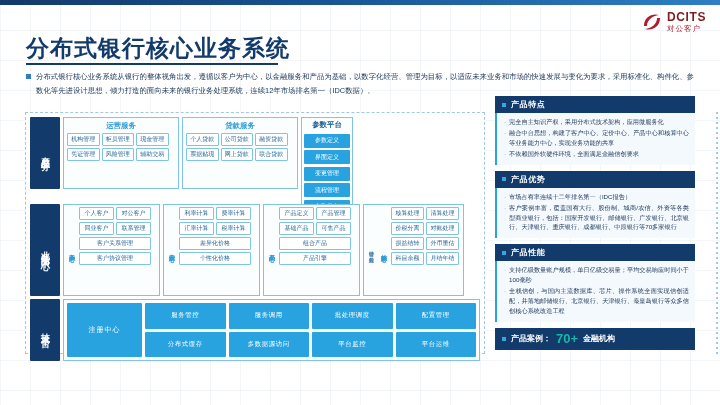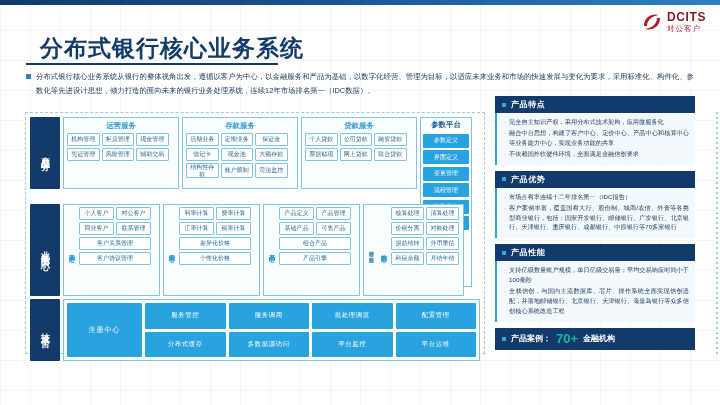--- a/index.html
+++ b/index.html
@@ -27,21 +27,21 @@
   .logo{
     position:absolute; right:14px; top:11px;
     display:flex; align-items:center; gap:4px;
   }
   .logo-mark{ width:22px; height:22px; position:relative;}
   .logo-text{ display:flex; flex-direction:column; line-height:1; }
   .logo-en{ font-size:12px; font-weight:bold; color:#7f1d1d; letter-spacing:0.6px;}
   .logo-cn{ font-size:7.5px; color:#b01c2e; letter-spacing:1px; margin-top:2px;}
   
   .page-title{
-    position:absolute; left:40px; top:33px;
+    position:absolute; left:26px; top:33px;
     font-size:23px; font-weight:bold; color:#123a6b;
     letter-spacing:1px;
   }
   .title-rule{
     position:absolute; left:26px; top:63px; width:252px; height:2px;
     background:#123a6b;
   }
   
   .intro{
     position:absolute; left:26px; top:70px; width:668px;
@@ -204,34 +204,20 @@
     <div class="row-body">
       <div class="group" style="width:116px;">
         <div class="group-title">运营服务</div>
         <div class="chips">
           <div class="chip w3">机构管理</div>
           <div class="chip w3">柜员管理</div>
           <div class="chip w3">现金管理</div>
           <div class="chip w3">凭证管理</div>
           <div class="chip w3">风险管理</div>
           <div class="chip w3">辅助交易</div>
-        </div>
-      </div>
-      <div class="group" style="width:116px;">
-        <div class="group-title">存款服务</div>
-        <div class="chips">
-          <div class="chip w3">活期业务</div>
-          <div class="chip w3">定期业务</div>
-          <div class="chip w3">保证金</div>
-          <div class="chip w3">借记卡</div>
-          <div class="chip w3">现金池</div>
-          <div class="chip w3">大额存款</div>
-          <div class="chip w3t">结构性存款</div>
-          <div class="chip w3t">账户限制</div>
-          <div class="chip w3t">司法监控</div>
         </div>
       </div>
       <div class="group" style="width:116px;">
         <div class="group-title">贷款服务</div>
         <div class="chips">
           <div class="chip w3">个人贷款</div>
           <div class="chip w3">公司贷款</div>
           <div class="chip w3">融资贷款</div>
           <div class="chip w3">票据贴现</div>
           <div class="chip w3">网上贷款</div>

